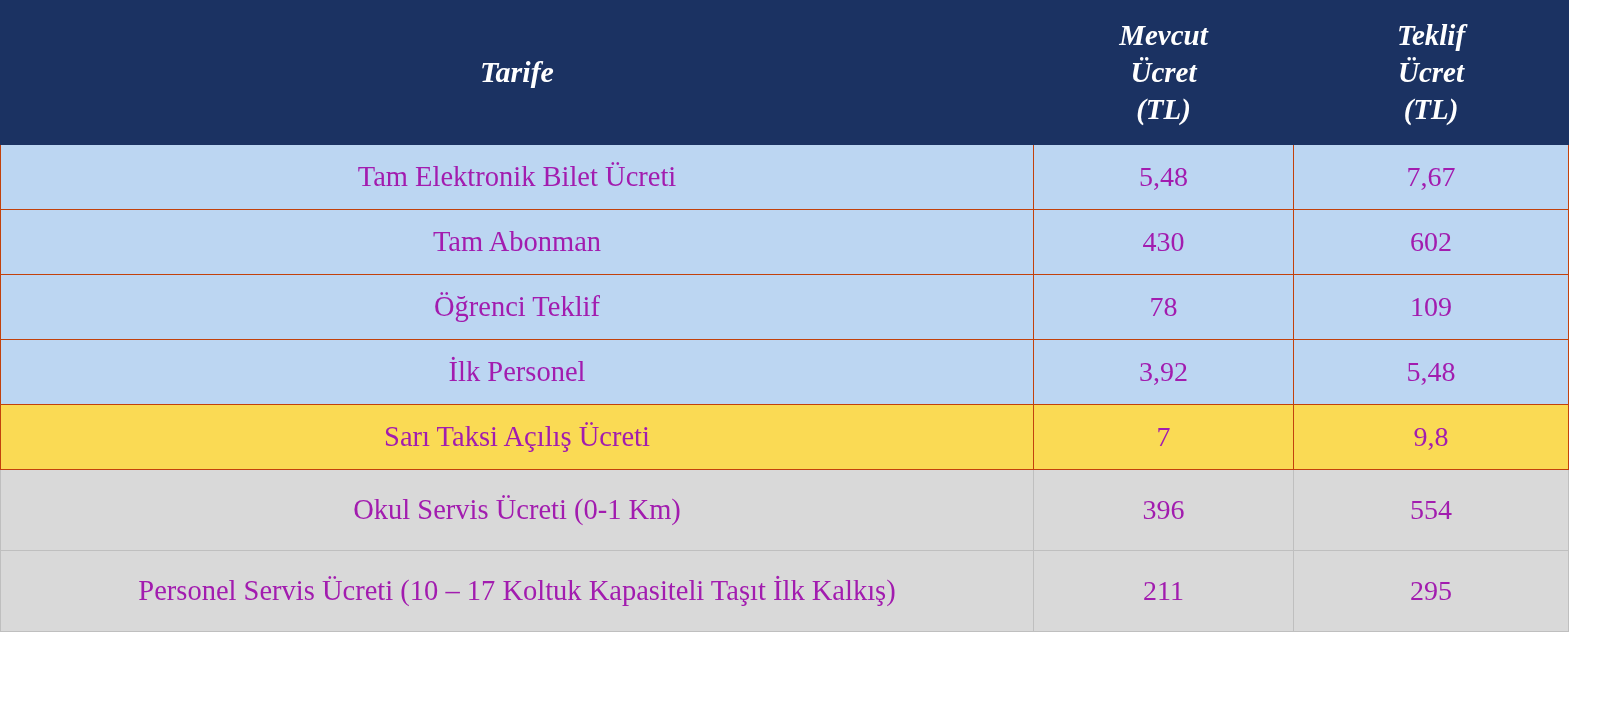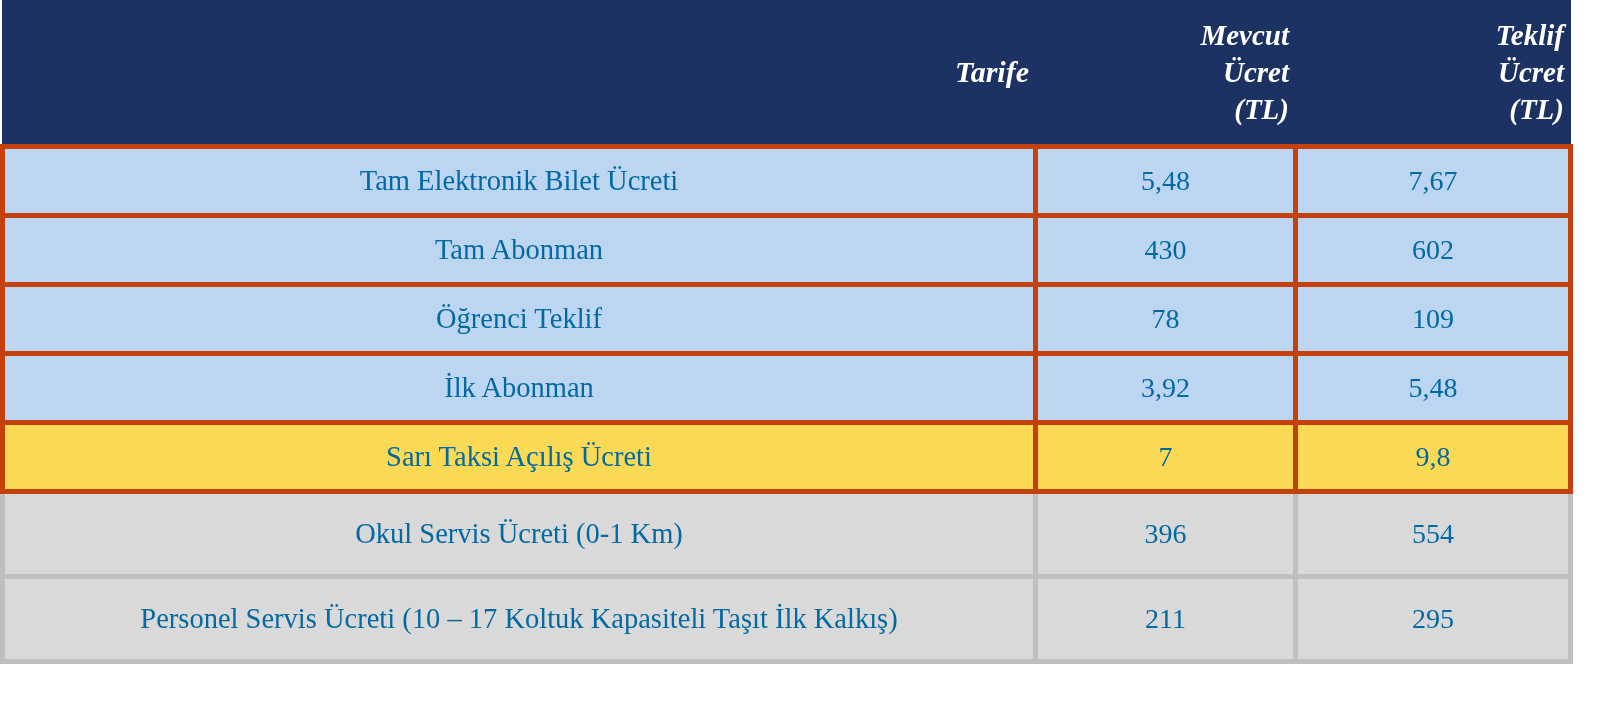--- a/index.html
+++ b/index.html
@@ -37,28 +37,28 @@
     line-height: 1.28;
     text-align: center;
     vertical-align: middle;
     height: 135px;
     border: 1px solid #1b3262;
     padding: 4px 6px;
   }
   thead th.head-tarife {
     font-size: 30px;
   }
-  thead th .hl { display: block; text-align: right; }
+  thead th .hl { display: block; }
 
   tbody td {
-    border: 5px solid #c2410c;
+    border: 1px solid #c2410c;
     text-align: center;
     vertical-align: middle;
     font-size: 28px;
-    color: #0369a1;
+    color: #a21caf;
     padding: 6px 24px;
     height: 52px;
     white-space: nowrap;
     overflow: hidden;
   }
   tbody td.label {
     font-size: 28.5px;
   }
   tbody tr.tall td {
     height: 68px;
@@ -109,21 +109,21 @@
         <td class="label">Tam Abonman</td>
         <td>430</td>
         <td>602</td>
       </tr>
       <tr class="bg-blue">
         <td class="label">Öğrenci Teklif</td>
         <td>78</td>
         <td>109</td>
       </tr>
       <tr class="bg-blue">
-        <td class="label">İlk Abonman</td>
+        <td class="label">İlk Personel</td>
         <td>3,92</td>
         <td>5,48</td>
       </tr>
       <tr class="bg-yellow">
         <td class="label">Sarı Taksi Açılış Ücreti</td>
         <td>7</td>
         <td>9,8</td>
       </tr>
       <tr class="bg-gray tall">
         <td class="label">Okul Servis Ücreti (0-1 Km)</td>

